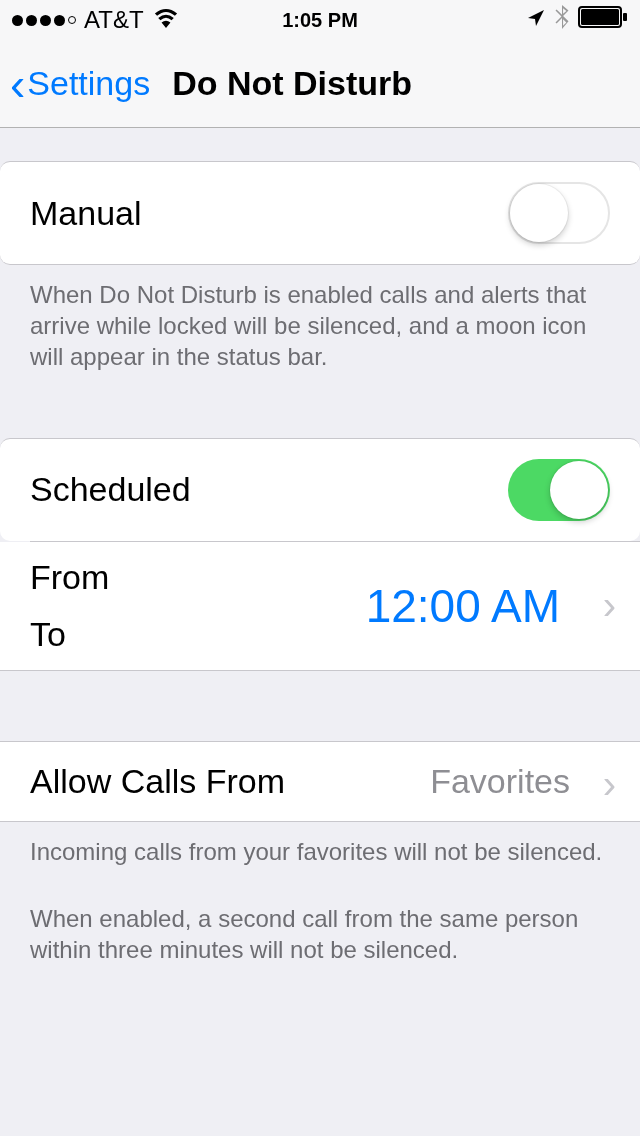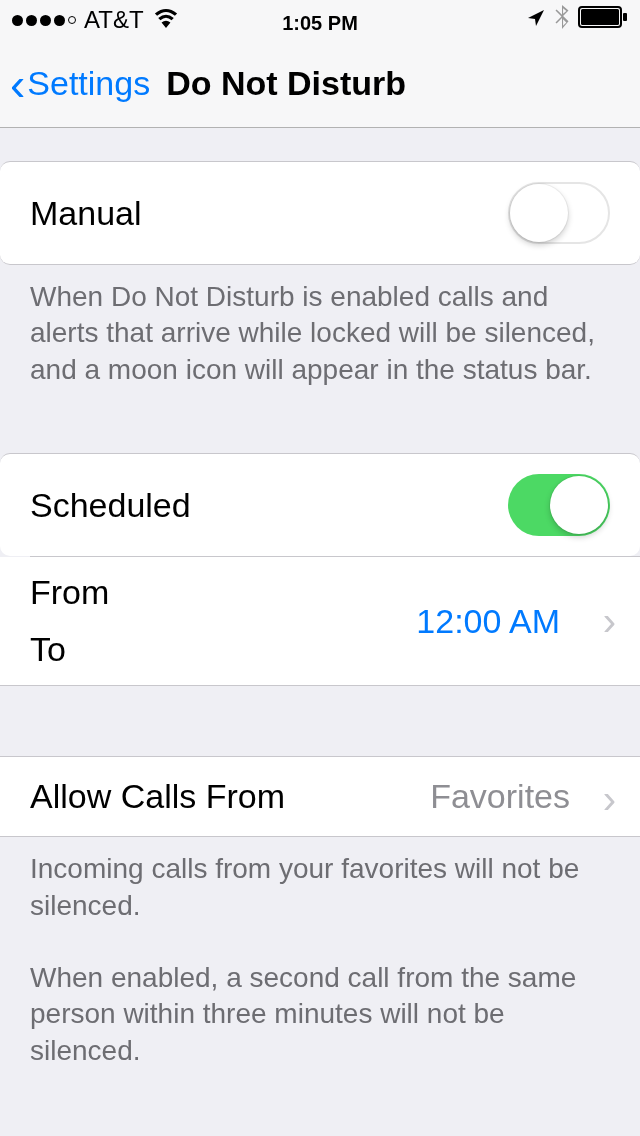--- a/index.html
+++ b/index.html
@@ -7,20 +7,21 @@
       width: 640px;
       height: 1136px;
       font-family: -apple-system, "Helvetica Neue", Helvetica, Arial, sans-serif;
       background: #efeff4;
       overflow: hidden;
       font-weight: 300;
     }
     .status-bar {
       height: 40px;
       display: flex;
+      align-items: center;
       justify-content: space-between;
       padding: 12px 12px;
       font-size: 24px;
       background: #f7f7f8;
     }
     .status-left { display: flex; align-items: center; gap: 8px; }
     .status-right { display: flex; align-items: center; gap: 8px; }
     .signal-dots { display: flex; gap: 3px; align-items: center; }
     .dot { width: 11px; height: 11px; border-radius: 50%; background: #000; }
     .dot.empty { background: transparent; border: 1.5px solid #000; width: 8px; height: 8px; }
@@ -46,21 +47,21 @@
       align-items: center;
       color: #007aff;
       font-size: 34px;
       font-weight: 400;
     }
     .back-chevron { font-size: 46px; margin-right: 2px; font-weight: 300; line-height: 1; }
     .nav-title {
       font-size: 34px;
       font-weight: 600;
       color: #000;
-      margin-left: 16px;
+      margin-left: 22px;
     }
 
     .content { background: #efeff4; }
     .spacer-top { height: 33px; }
 
     .cell {
       background: #fff;
       padding: 20px 30px;
       display: flex;
       align-items: center;
@@ -72,21 +73,21 @@
     }
     .cell-group .cell:not(:first-child) { border-top: none; }
     .cell-inner-border { border-top: 1px solid #c8c7cc; margin-left: 30px; }
     .cell-label {
       font-size: 34px;
       color: #000;
       font-weight: 400;
     }
     .footer-text {
       padding: 14px 30px 22px;
-      font-size: 28px;
+      font-size: 24px;
       color: #6d6d72;
       line-height: 1.3;
       font-weight: 400;
       border-radius: 14px;
     }
 
     .toggle {
       width: 102px;
       height: 62px;
       border-radius: 31px;
@@ -126,21 +127,21 @@
     }
     .ft-label { font-size: 34px; color: #000; font-weight: 400; }
     .from-to-values {
       display: flex;
       flex-direction: column;
       gap: 6px;
       margin-left: auto;
       margin-right: 50px;
       text-align: right;
     }
-    .ft-value { font-size: 34px; color: #007aff; font-weight: 400; }
+    .ft-value { font-size: 46px; color: #007aff; font-weight: 400; }
     .chevron-right {
       position: absolute;
       right: 24px;
       color: #c7c7cc;
       font-size: 40px;
       font-weight: 300;
     }
 
     .spacer { height: 70px; }
 

